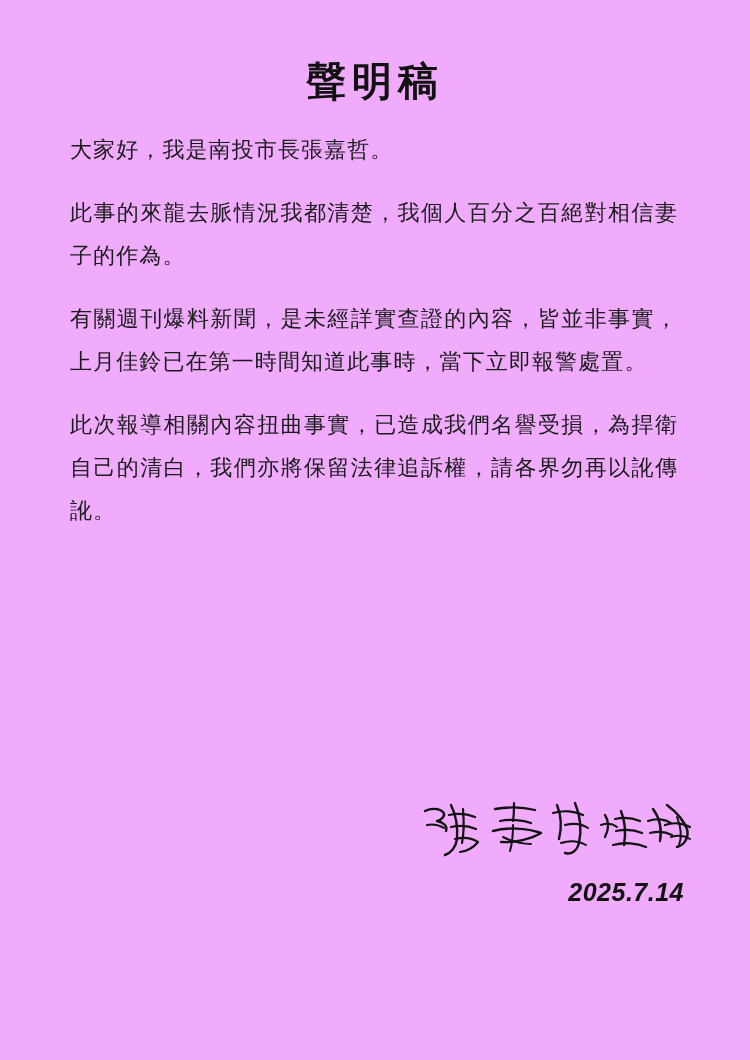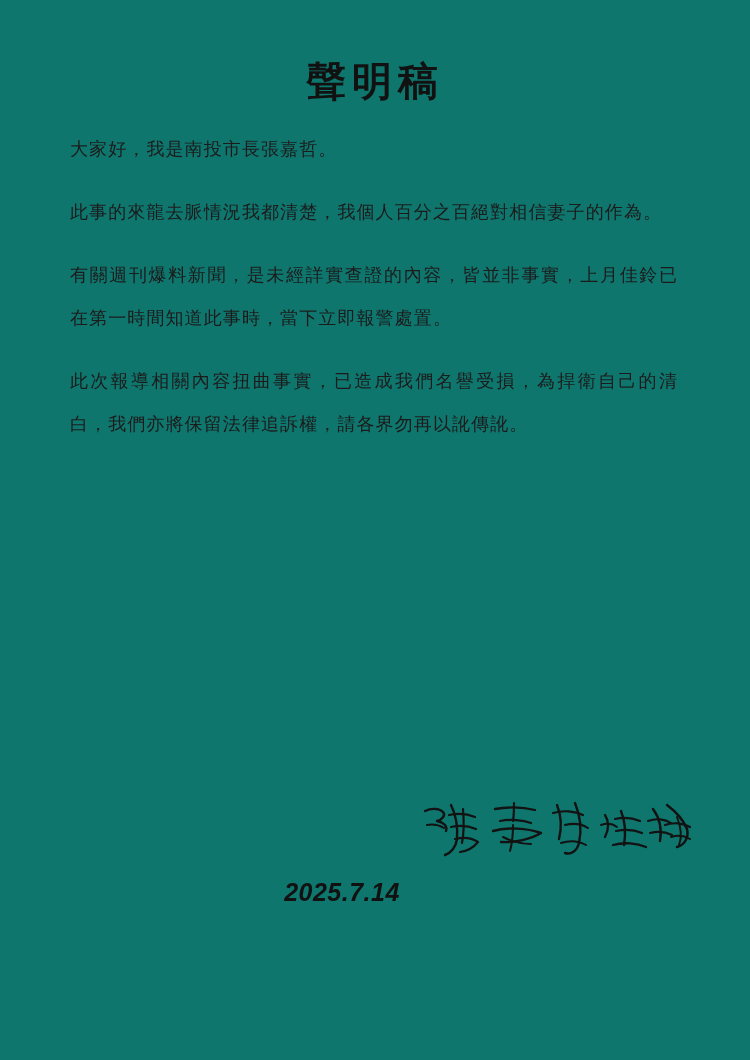--- a/index.html
+++ b/index.html
@@ -15,21 +15,21 @@
     color: #1a1a1a;
     overflow: hidden;
     position: relative;
   }
 
   .page {
     position: relative;
     width: 750px;
     height: 1060px;
     box-sizing: border-box;
-    background: #0f766e;
+    background: #f0abfc;
   }
 
   
   .doc-title {
     position: absolute;
     left: 0;
     top: 58px;
     width: 750px;
     text-align: center;
     font-family: "Liberation Serif", "DejaVu Serif", serif;
@@ -43,21 +43,21 @@
   
   .body-block {
     position: absolute;
     left: 70px;
     top: 128px;
     width: 608px;
   }
 
   .para {
     font-family: "Liberation Serif", "DejaVu Serif", serif;
-    font-size: 18px;
+    font-size: 22px;
     line-height: 43px;
     letter-spacing: 1.1px;
     color: #1b1b1b;
     text-align: justify;
     text-justify: inter-ideograph;
     margin: 0 0 20px 0;
     word-break: break-all;
   }
   .para:last-child { margin-bottom: 0; }
 
@@ -69,21 +69,21 @@
     width: 280px;
     height: 80px;
   }
   .sig-svg { display: block; }
 
   .doc-date {
     position: absolute;
     left: 0;
     top: 878px;
     width: 684px;
-    text-align: center;
+    text-align: right;
     font-family: "Liberation Sans", "DejaVu Sans", sans-serif;
     font-size: 25px;
     font-weight: 700;
     font-style: italic;
     letter-spacing: 0.5px;
     color: #111111;
   }
 </style>
 </head>
 <body>

